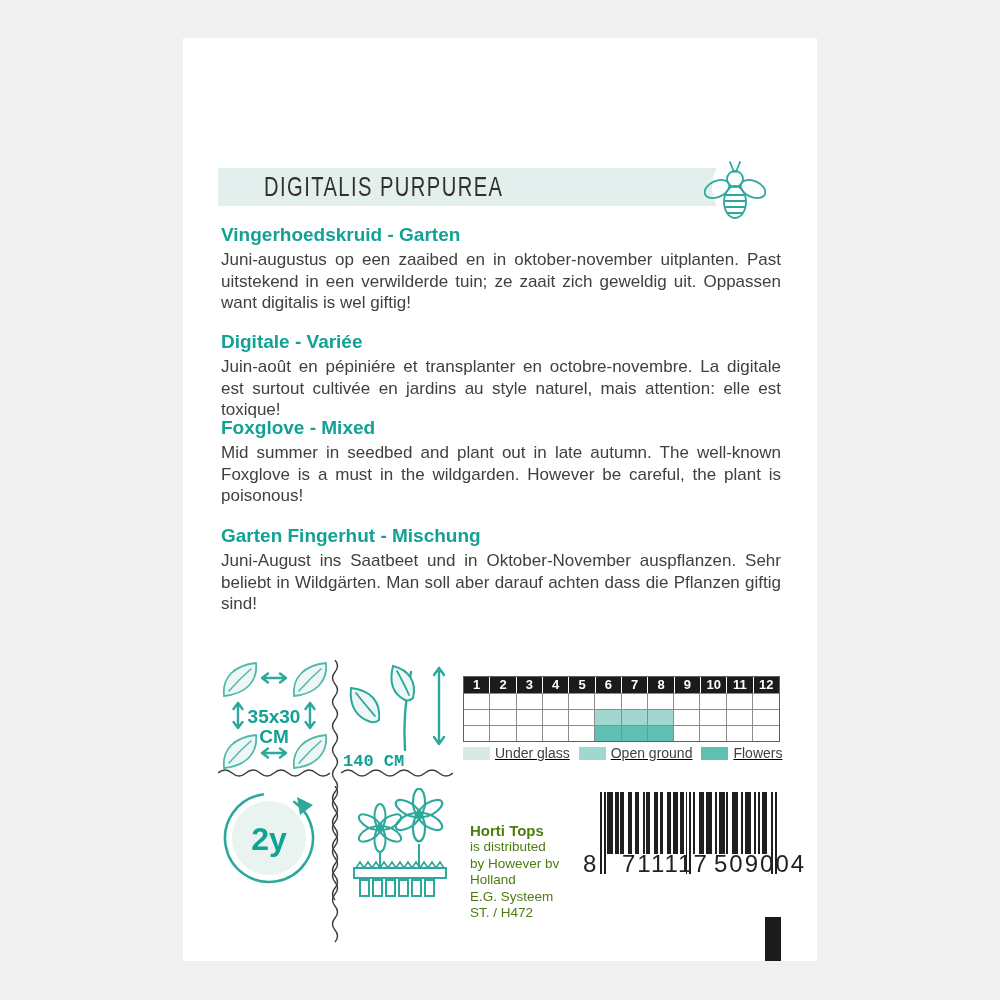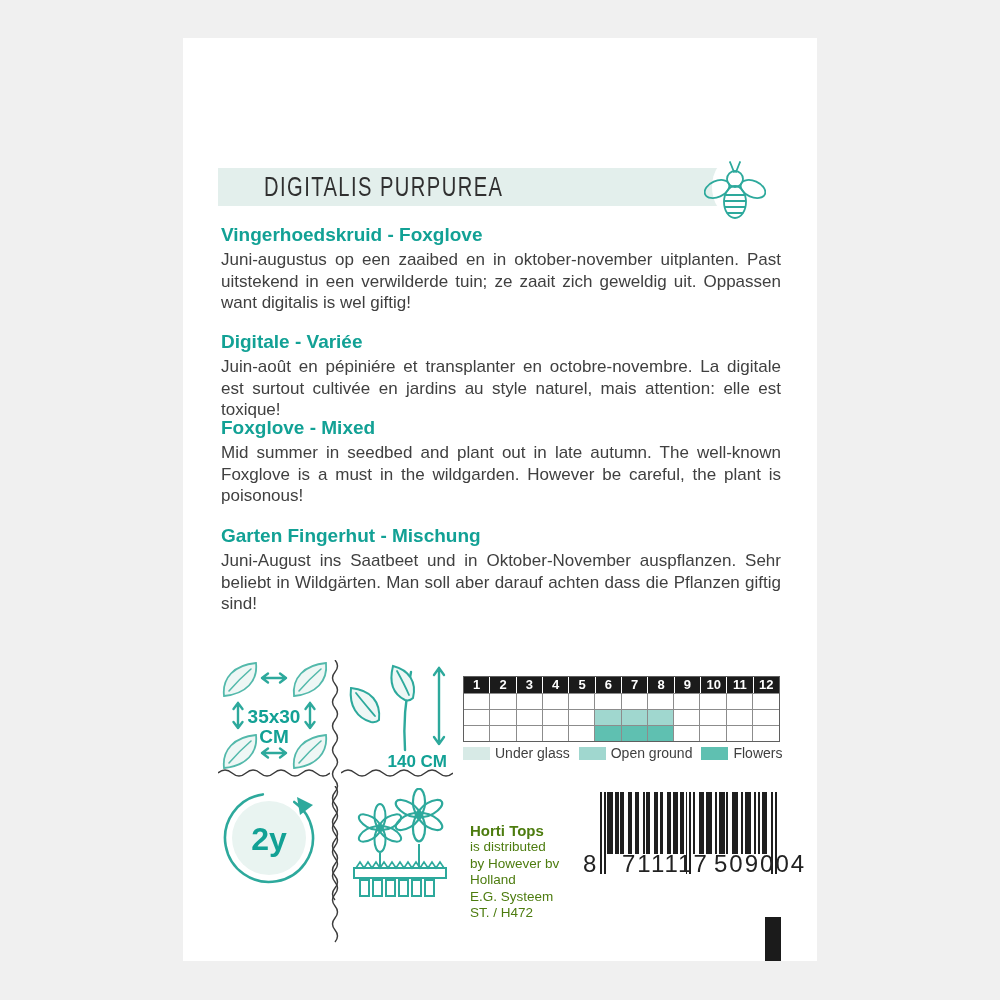--- a/index.html
+++ b/index.html
@@ -18,35 +18,35 @@
   
   .section{position:absolute;left:38px;width:560px;}
   .section h2{margin:0 0 3px 0;font-size:19px;font-weight:bold;color:#12a195;}
   .section p{margin:0;font-size:17px;line-height:21.7px;color:#404040;text-align:justify;}
   #sec-nl{top:186px}#sec-fr{top:293px}#sec-en{top:379px}#sec-de{top:487px}
 
   
   .abs{position:absolute;}
   .spacing-text{position:absolute;left:35px;top:669px;width:112px;text-align:center;
     color:#12a195;font-weight:bold;font-size:19px;line-height:20px;}
-  .height-label{position:absolute;left:160px;top:714px;width:104px;text-align:right;
-    color:#12a195;font-weight:bold;font-size:17px;}
+  .height-label{position:absolute;left:160px;top:714px;width:104px;text-align:left;
+    color:#12a195;font-weight:bold;font-size:17px;font-family:Liberation Mono, monospace;}
   .cycle-text{position:absolute;left:38px;top:783px;width:96px;text-align:center;
     color:#12a195;font-weight:bold;font-size:32px;}
 
   
   .calendar{position:absolute;left:280px;top:638px;width:317px;border:1.5px solid #5f5f5f;box-sizing:border-box;}
   .cal-header{display:grid;grid-template-columns:repeat(12,1fr);gap:1px;background:#ffffff;}
   .cal-header .hcell{background:#1b1b1b;color:#ffffff;font-weight:bold;font-size:13px;
     text-align:center;line-height:16px;height:16px;}
   .cal-row{display:grid;grid-template-columns:repeat(12,1fr);}
   .cal-row .cell{height:16px;border-top:1px solid #8c8c8c;border-right:1px solid #8c8c8c;box-sizing:border-box;}
   .cal-row .cell:last-child{border-right:none;}
   
-  .legend{position:absolute;left:280px;top:707px;width:320px;display:flex;align-items:flex-start;}
+  .legend{position:absolute;left:280px;top:707px;width:320px;display:flex;align-items:flex-start;text-decoration:underline;}
   .legend-item{display:flex;align-items:center;margin-right:9px;}
   .legend-swatch{width:27px;height:13px;margin-right:5px;}
   .legend-label{font-size:14px;color:#3f3f3f;white-space:nowrap;}
 
   
   .distributor{position:absolute;left:287px;top:784px;color:#4d7c0f;}
   .distributor .dname{font-size:15px;font-weight:bold;line-height:17px;}
   .distributor .dline{font-size:13.5px;line-height:16.5px;}
 
   
@@ -82,21 +82,21 @@
         <ellipse cx="49" cy="39" rx="13" ry="8" transform="rotate(24 49 39)"></ellipse>
         <ellipse cx="31" cy="52" rx="11" ry="16"></ellipse>
         <path d="M22,45 H40"></path>
           <path d="M20.5,51 H41.5"></path>
           <path d="M21,57 H41"></path>
           <path d="M23.5,63 H38.5"></path>
       </g>
     </svg>
 
     <div class="section" id="sec-nl">
-      <h2>Vingerhoedskruid - Foxglove</h2>
+      <h2>Vingerhoedskruid - Garten</h2>
       <p>Juni-augustus op een zaaibed en in oktober-november uitplanten. Past uitstekend in een verwilderde tuin; ze zaait zich geweldig uit. Oppassen want digitalis is wel giftig!</p>
     </div>
     <div class="section" id="sec-fr">
       <h2>Digitale - Variée</h2>
       <p>Juin-août en pépiniére et transplanter en octobre-novembre. La digitale est surtout cultivée en jardins au style naturel, mais attention: elle est toxique!</p>
     </div>
     <div class="section" id="sec-en">
       <h2>Foxglove - Mixed</h2>
       <p>Mid summer in seedbed and plant out in late autumn. The well-known Foxglove is a must in the wildgarden. However be careful, the plant is poisonous!</p>
     </div>

